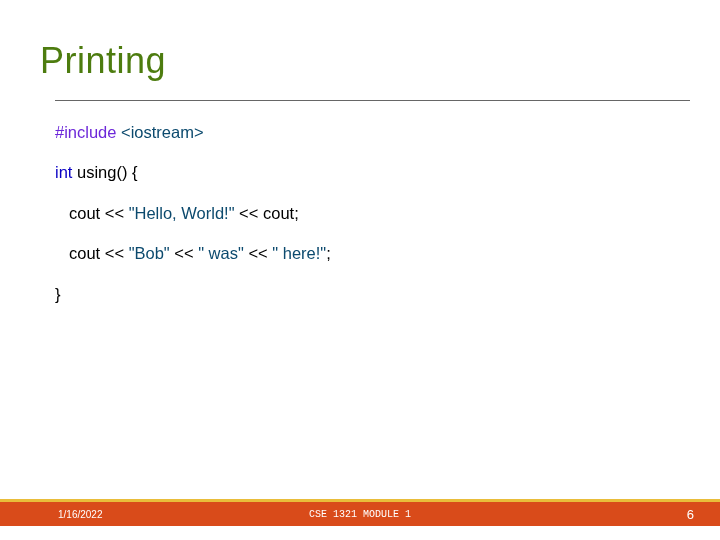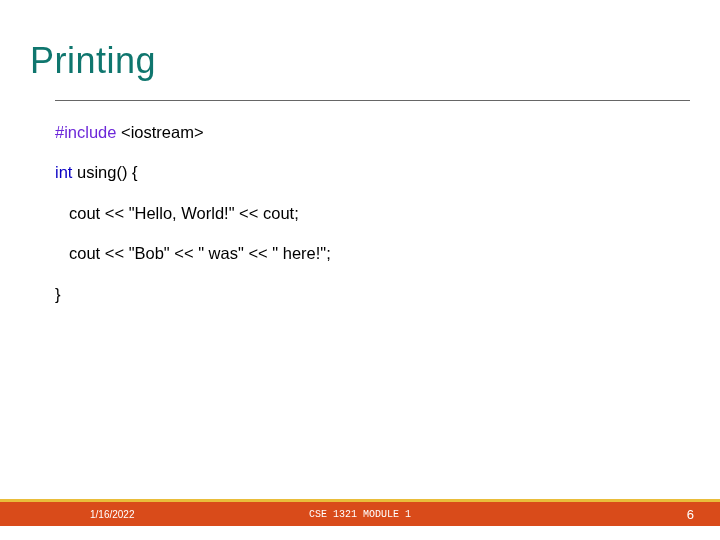--- a/index.html
+++ b/index.html
@@ -12,22 +12,22 @@
     overflow: hidden;
   }
   .slide {
     width: 100%;
     height: 100%;
     position: relative;
   }
   .title {
     font-size: 36px;
     font-weight: 400;
-    color: #0f766e;
-    padding: 40px 0 10px 30px;
+    color: #4d7c0f;
+    padding: 40px 0 10px 40px;
     font-family: "Segoe UI Light", "Helvetica Neue", Arial, sans-serif;
     letter-spacing: 0.5px;
   }
   .hr {
     margin: 8px 30px 0 55px;
     border: none;
     border-top: 1px solid #666666;
   }
   .content {
     padding: 18px 30px 0 55px;
@@ -36,21 +36,21 @@
     line-height: 1.6;
   }
   .content p {
     margin-bottom: 14px;
   }
   .indent {
     padding-left: 14px;
   }
   .kw { color: #0a00c4; }       
   .pp { color: #6d28d9; }      
-  .str { color: #000000; }     
+  .str { color: #0c4a6e; }     
   .name { color: #000000; }
   
   .footer-bar {
     position: absolute;
     left: 0;
     bottom: 14px;
     width: 100%;
     height: 24px;
     background: #d94b1a; 
     display: flex;
@@ -62,21 +62,20 @@
     position: absolute;
     left: 0;
     bottom: 38px;
     width: 100%;
     height: 3px;
     background: #e9bd3a; 
   }
   .footer-date {
     position: absolute;
     left: 58px;
-    margin-left: 32px;
   }
   .footer-center {
     position: absolute;
     left: 50%;
     transform: translateX(-50%);
     font-family: Liberation Mono, monospace;
   }
   .footer-page {
     position: absolute;
     right: 26px;

